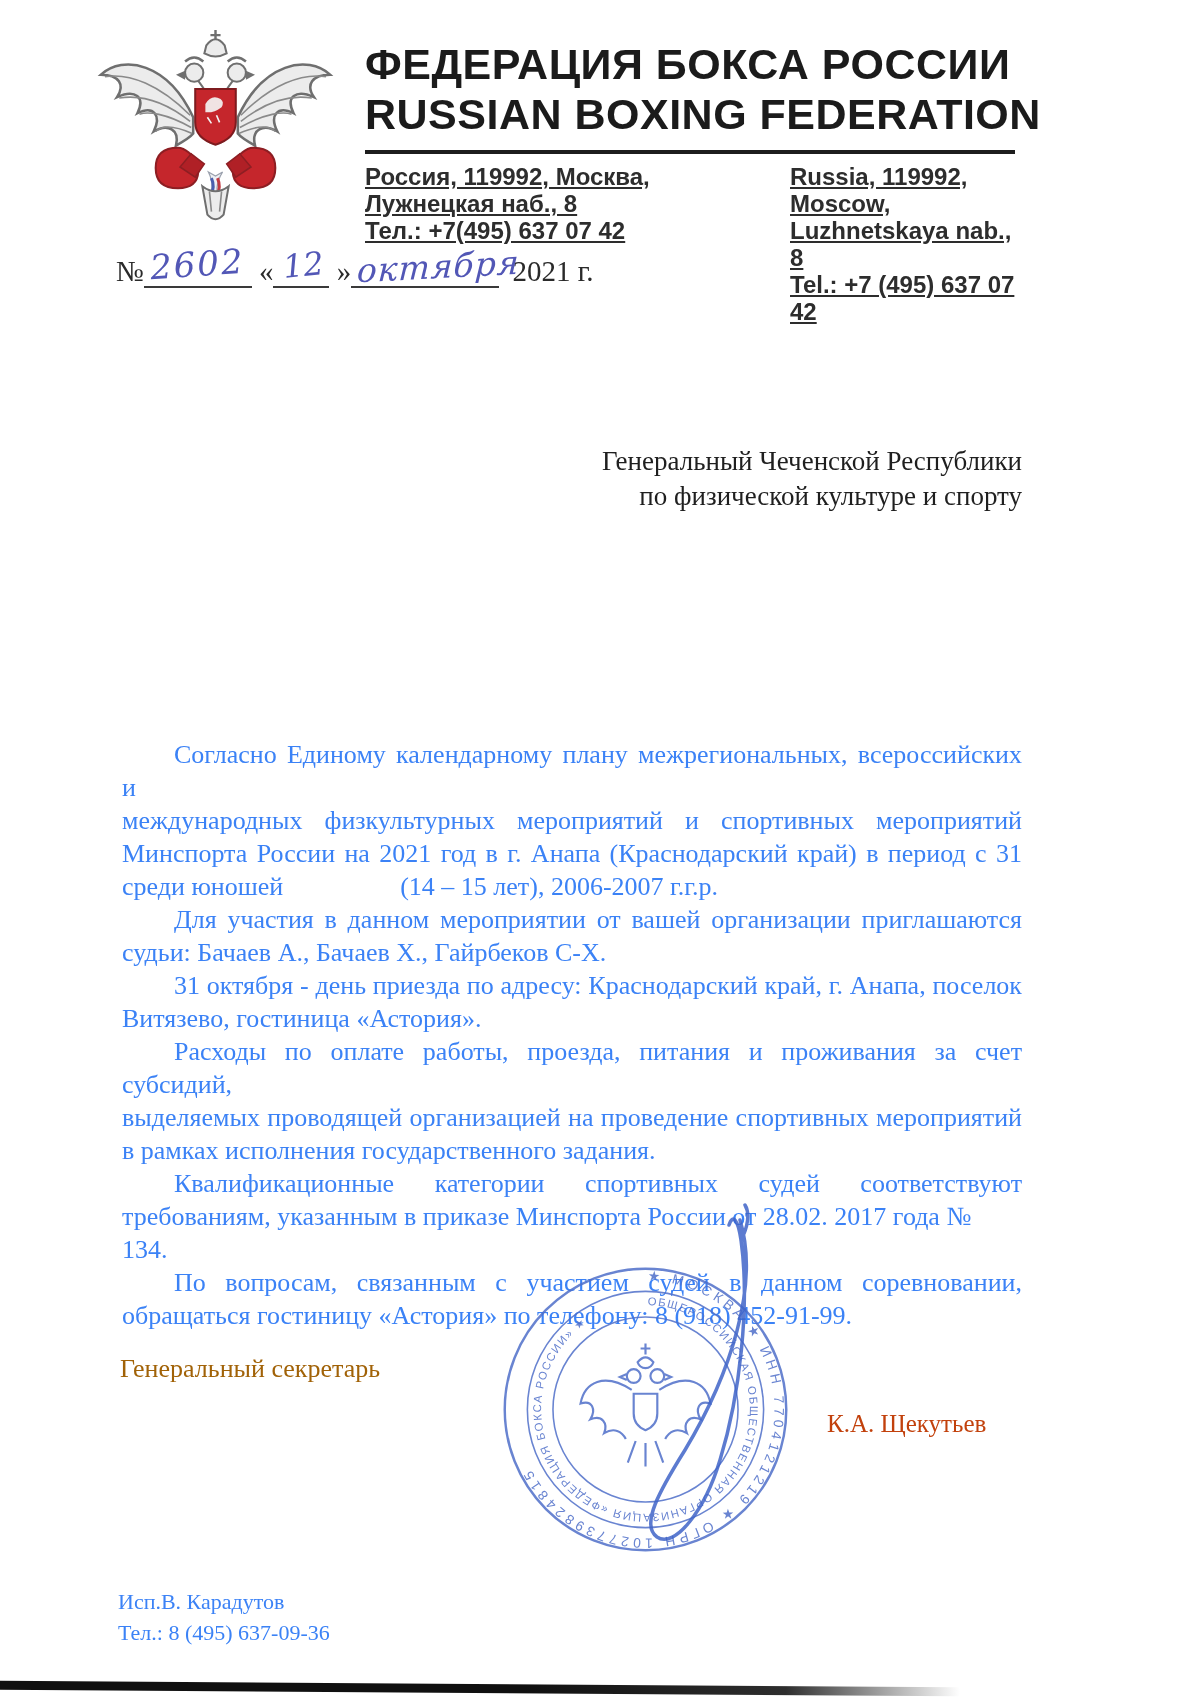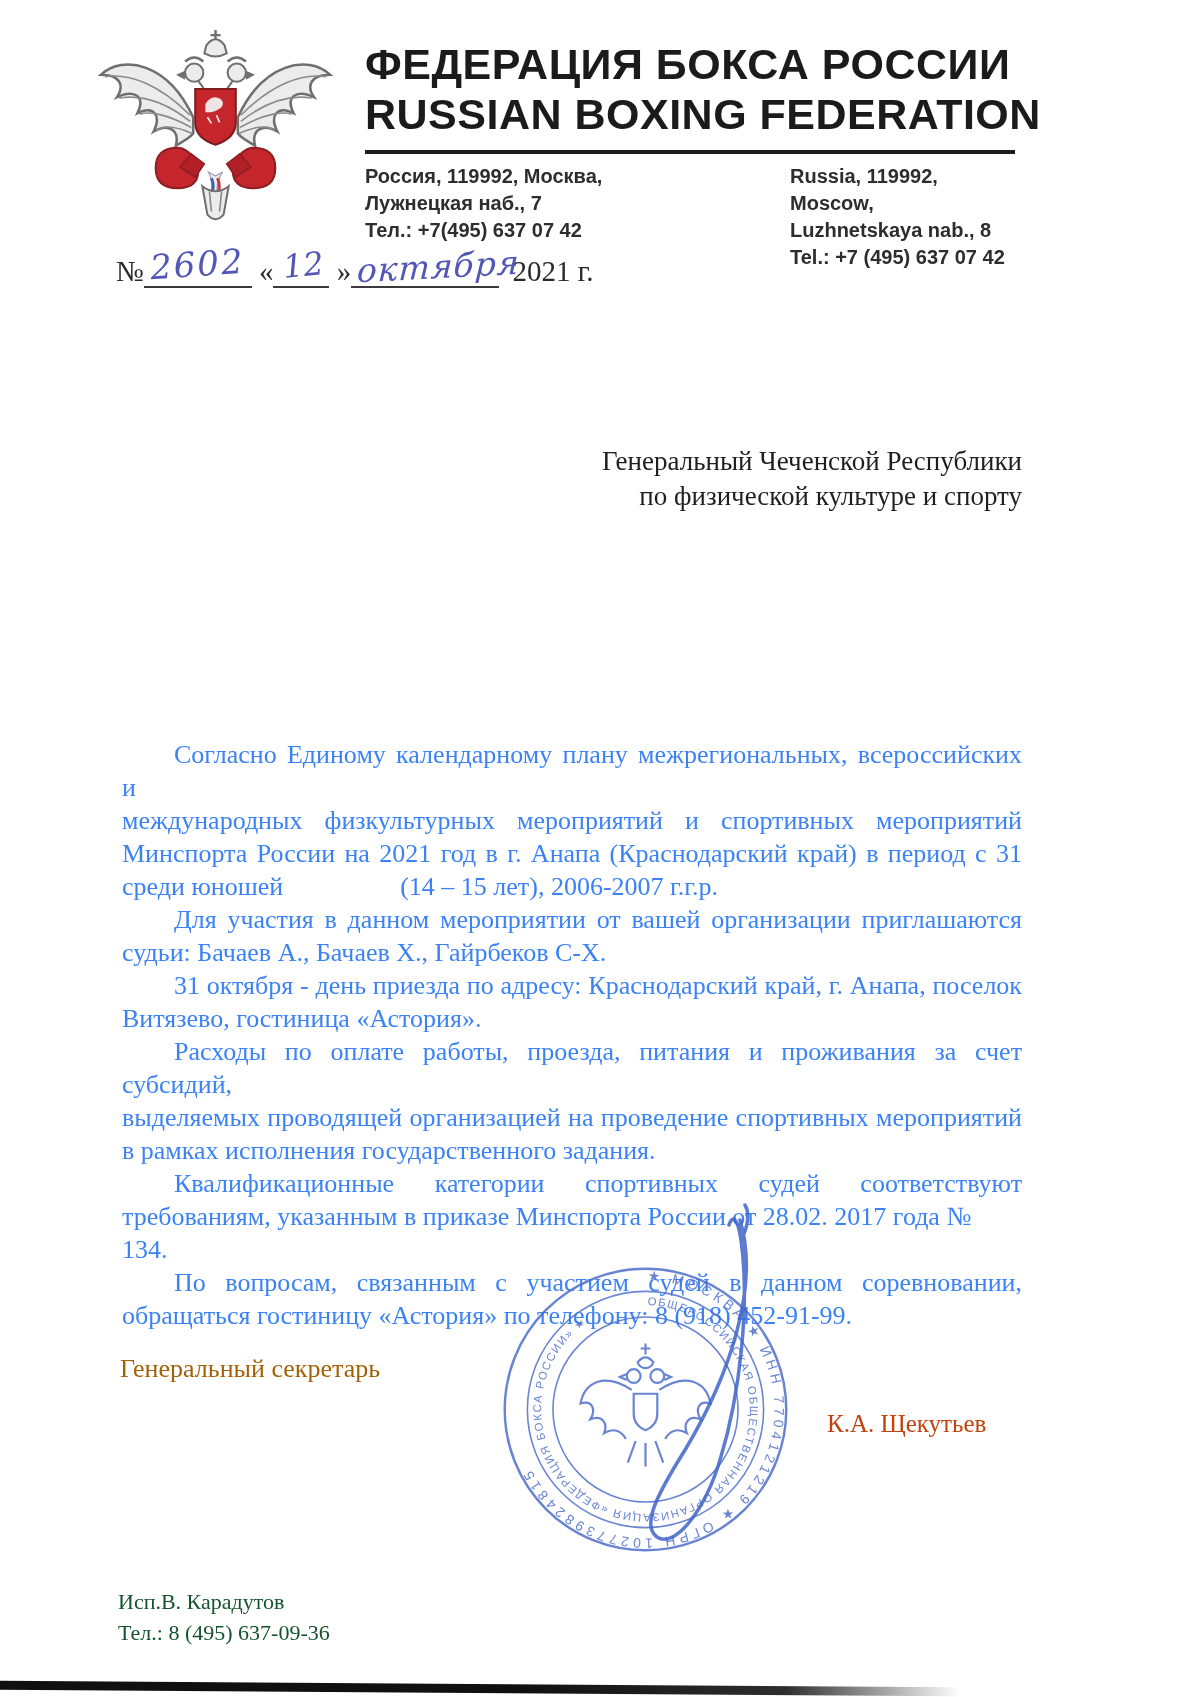--- a/index.html
+++ b/index.html
@@ -14,21 +14,21 @@
   .head-block { position:absolute; left:365px; top:40px; width:650px; }
   .org-title {
     font-family:"Liberation Sans", sans-serif; font-weight:700;
     font-size:43px; line-height:1.16; letter-spacing:0.5px;
     color:#1b1b1b; white-space:nowrap;
   }
   .head-rule { height:4px; background:#1d1d1d; margin-top:10px; }
   .addr-row { position:relative; margin-top:9px; height:86px; }
   .addr {
     font-family:"Liberation Sans", sans-serif; font-weight:700;
-    font-size:20px; line-height:27px; color:#2d2d2d; position:absolute; top:0;
+    font-size:24px; line-height:27px; color:#2d2d2d; position:absolute; top:0;text-decoration:underline;
   }
   .addr-ru { left:0; }
   .addr-en { left:425px; }
 
   
   .docline { position:absolute; left:116px; top:250px; font-size:29px; color:#2a2a2a; white-space:nowrap; }
   .docline .printed { vertical-align:baseline; }
   .blank { display:inline-block; border-bottom:2px solid #3a3a3a; height:36px; position:relative; vertical-align:bottom; }
   .blank-num { width:108px; }
   .blank-day { width:56px; }
@@ -56,21 +56,21 @@
   .ind { text-indent:52px; }
 
   
   .seal { position:absolute; left:488px; top:1252px; width:315px; height:315px; opacity:0.85; }
   .sig { position:absolute; left:545px; top:1165px; width:260px; height:400px; }
 
   .sig-role { position:absolute; left:120px; top:1354px; font-size:26px; color:#a16207; }
   .sig-name { position:absolute; left:827px; top:1410px; font-size:25px; color:#c2410c; }
 
   
-  .footer { position:absolute; left:118px; top:1586px; font-size:22px; line-height:31px; color:#14532d; }
+  .footer { position:absolute; left:118px; top:1586px; font-size:22px; line-height:31px; color:#3b82f6; }
 
   .scan-bar {
     position:absolute; left:-8px; top:1684px; width:968px; height:9px;
     background:linear-gradient(to right, #101010 55%, #2e2e2e 82%, rgba(46,46,46,0));
     transform:rotate(0.4deg); border-radius:2px;
   }
 </style>
 </head>
 <body>
 
@@ -132,21 +132,21 @@
     </g>
   </svg>
 
   <div class="head-block">
     <div class="org-title">ФЕДЕРАЦИЯ БОКСА РОССИИ</div>
     <div class="org-title">RUSSIAN BOXING FEDERATION</div>
     <div class="head-rule"></div>
     <div class="addr-row">
       <div class="addr addr-ru">
         <div>Россия, 119992, Москва,</div>
-        <div>Лужнецкая наб., 7</div>
+        <div>Лужнецкая наб., 8</div>
         <div>Тел.: +7(495) 637 07 42</div>
       </div>
       <div class="addr addr-en">
         <div>Russia, 119992, Moscow,</div>
         <div>Luzhnetskaya nab., 8</div>
         <div>Tel.: +7 (495) 637 07 42</div>
       </div>
     </div>
   </div>
 

